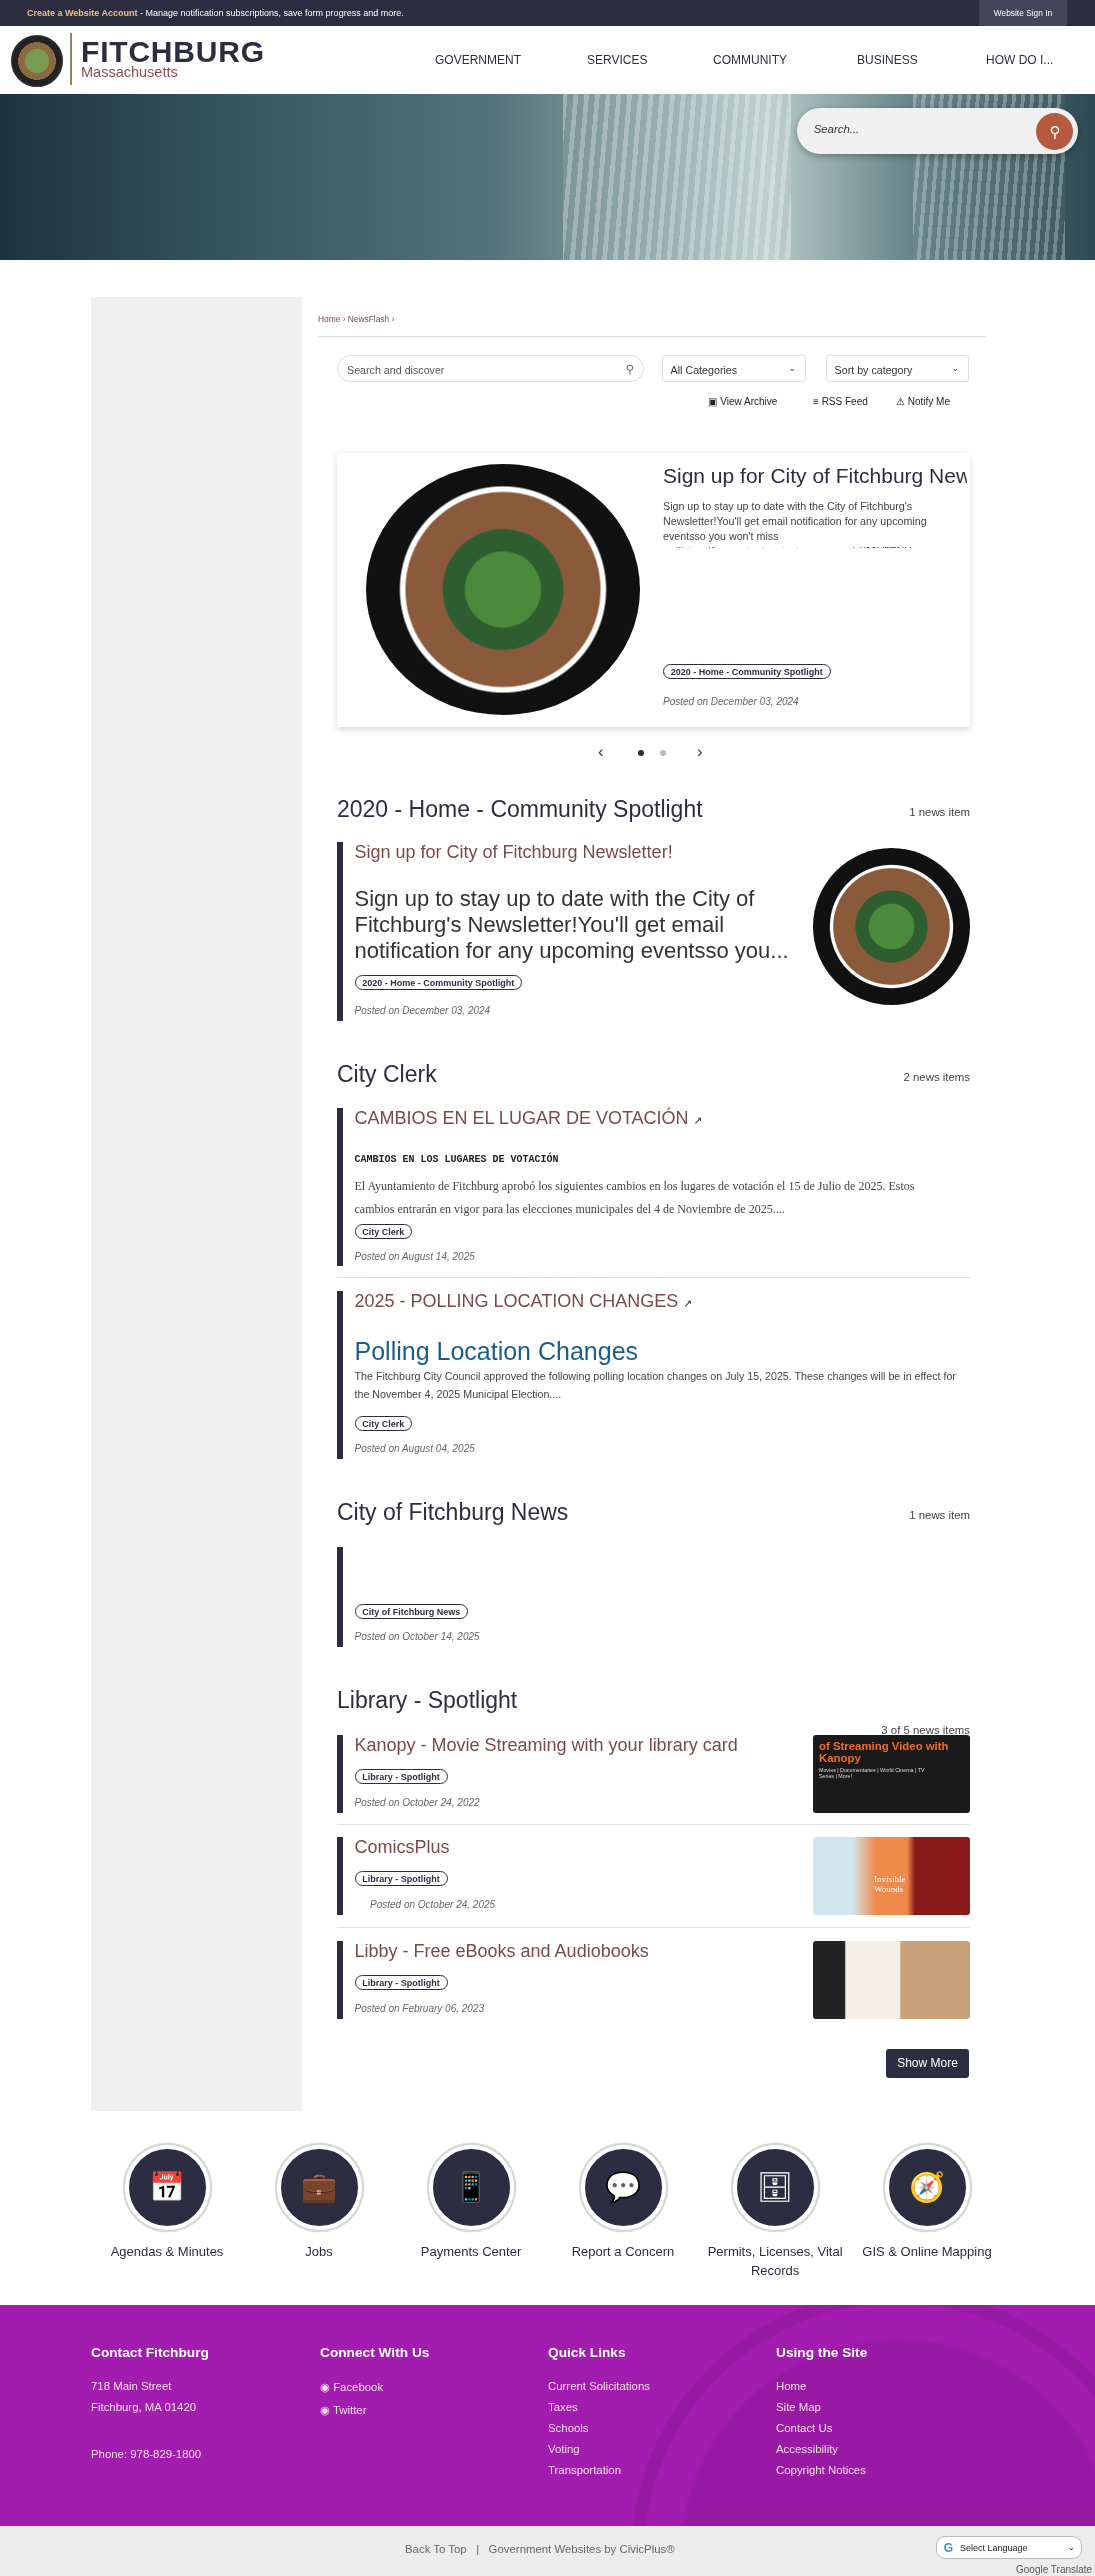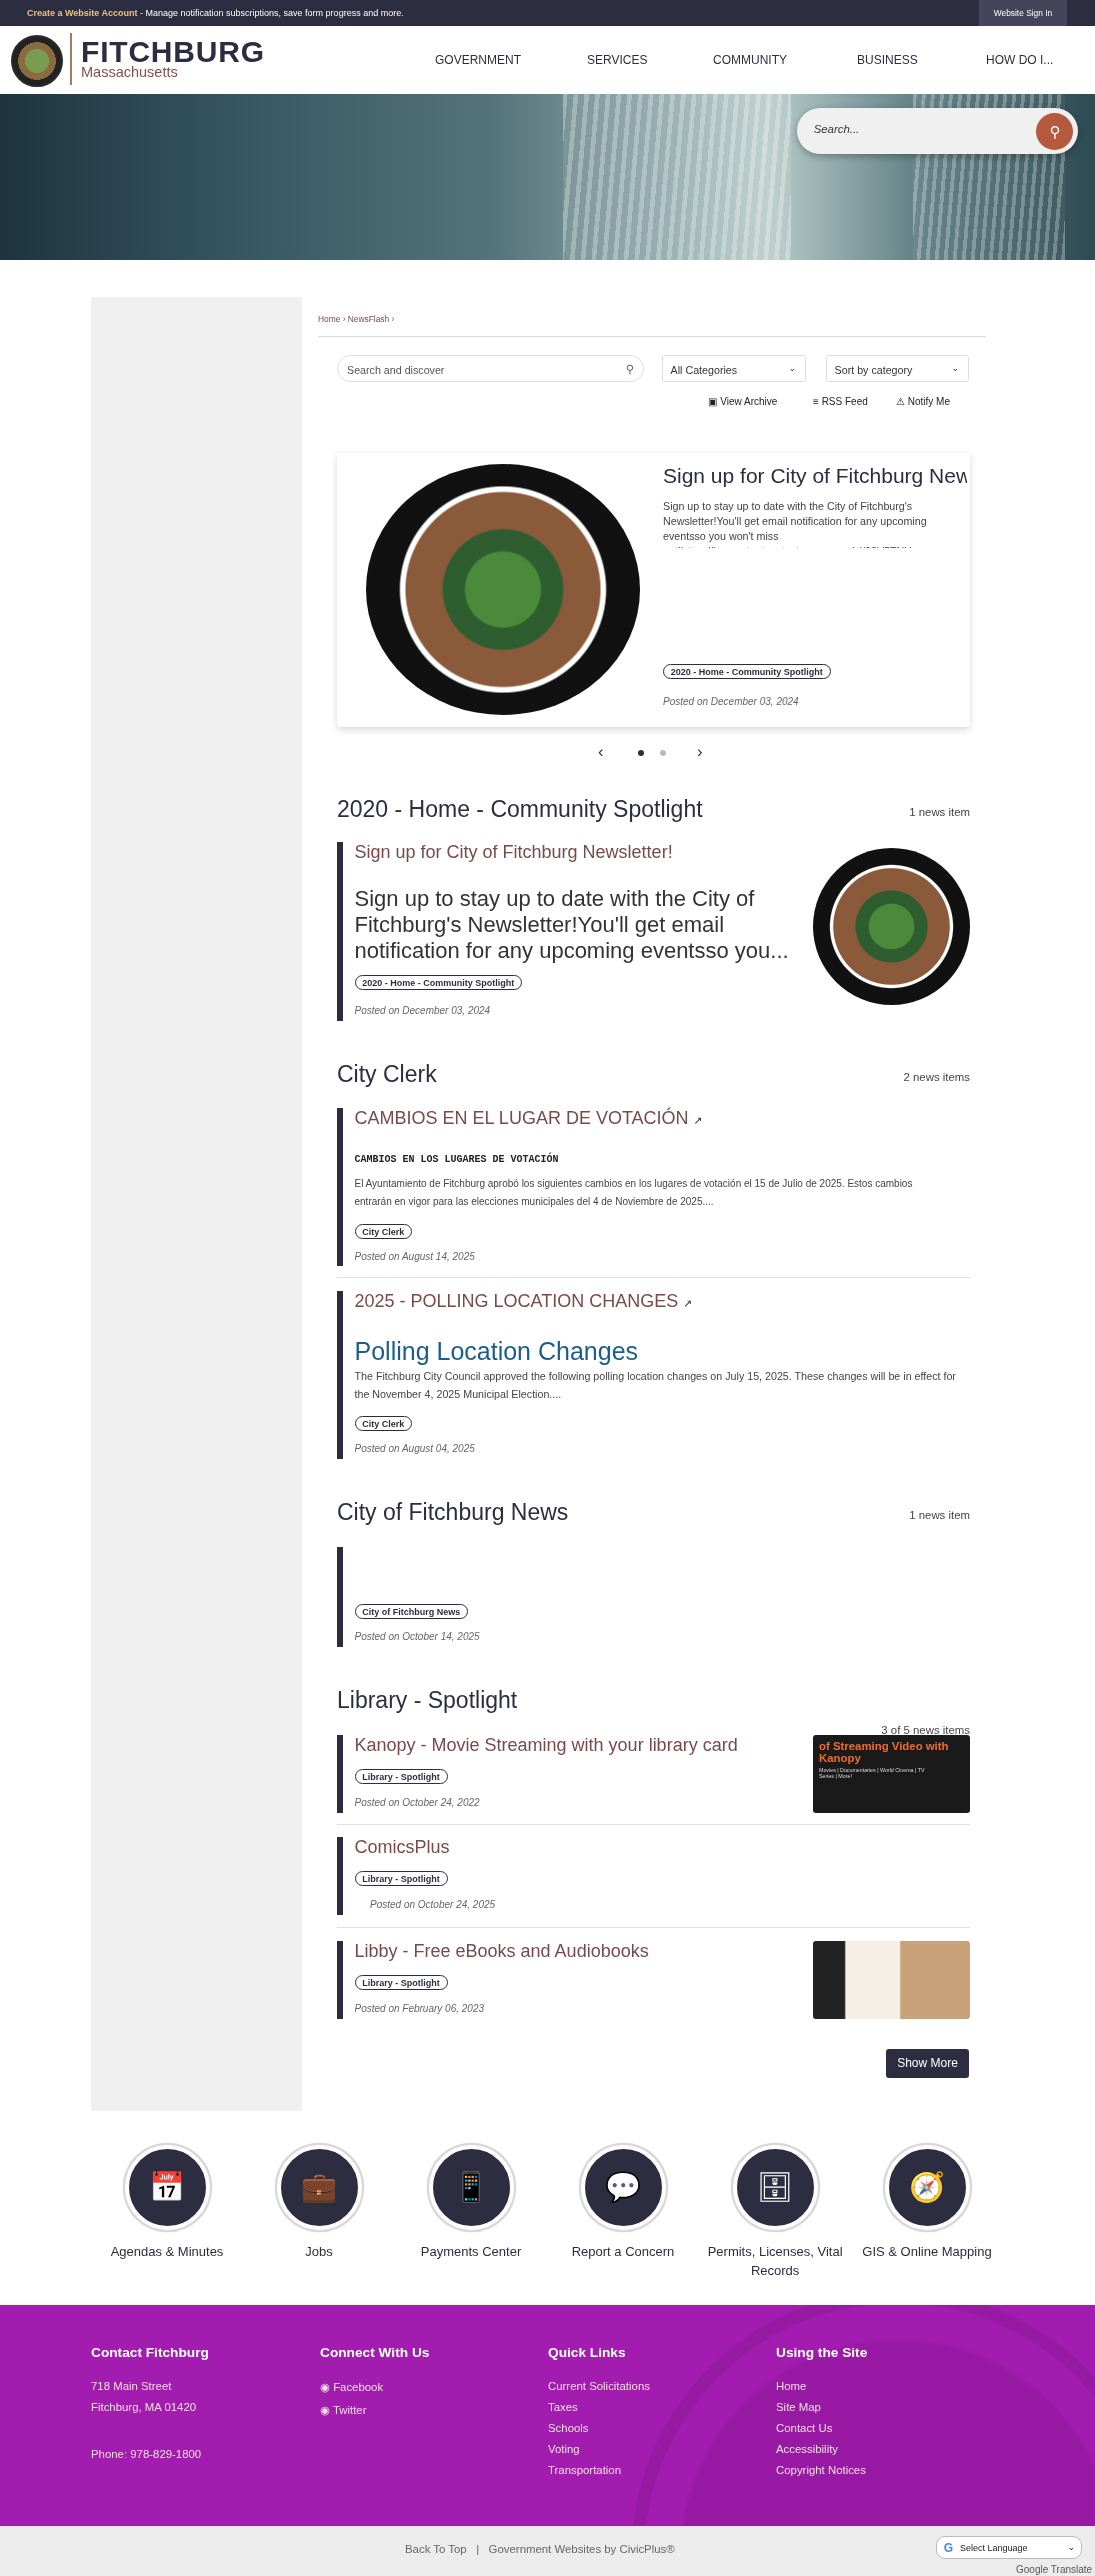--- a/index.html
+++ b/index.html
@@ -141,21 +141,21 @@
   <div class="posted" style="position:absolute;left:17.5px;top:163px">Posted on December 03, 2024</div>
   <div class="seal" style="left:476px;top:6px;width:157px;height:157px"></div>
 </div>
 
 <div class="sec-title" style="top:1061px">City Clerk</div>
 <div class="sec-count" style="top:1071px">2 news items</div>
 <div class="item" style="top:1108px;height:158px">
   <div class="bar" style="height:158px"></div>
   <div class="it" style="top:0"><span>CAMBIOS EN EL LUGAR DE VOTACIÓN</span> <span class="ext">↗</span></div>
   <div style="position:absolute;left:17.5px;top:46px;font-family:Liberation Mono, monospace;font-weight:bold;font-size:10px;color:#222">CAMBIOS EN LOS LUGARES DE VOTACIÓN</div>
-  <div style="position:absolute;left:17.5px;top:67px;width:593px;font-family:Liberation Sans, sans-serif;font-size:10px;line-height:18px;color:#444">El Ayuntamiento de Fitchburg aprobó los siguientes cambios en los lugares de votación el 15 de Julio de 2025. Estos cambios entrarán en vigor para las elecciones municipales del 4 de Noviembre de 2025....</div>
+  <div style="position:absolute;left:17.5px;top:67px;width:593px;font-family:Liberation Serif, serif;font-size:12px;line-height:23px;color:#444">El Ayuntamiento de Fitchburg aprobó los siguientes cambios en los lugares de votación el 15 de Julio de 2025. Estos cambios entrarán en vigor para las elecciones municipales del 4 de Noviembre de 2025....</div>
   <span class="tag" style="position:absolute;left:17.5px;top:116px">City Clerk</span>
   <div class="posted" style="position:absolute;left:17.5px;top:143px">Posted on August 14, 2025</div>
 </div>
 <div class="sep" style="top:1277px"></div>
 <div class="item" style="top:1291px;height:168px">
   <div class="bar" style="height:168px"></div>
   <div class="it" style="top:0"><span>2025 - POLLING LOCATION CHANGES</span> <span class="ext">↗</span></div>
   <div style="position:absolute;left:17.5px;top:46px;font-size:25px;color:#1a5f8a">Polling Location Changes</div>
   <div style="position:absolute;left:17.5px;top:76px;width:609px;font-size:10.7px;line-height:18px;color:#444">The Fitchburg City Council approved the following polling location changes on July 15, 2025. These changes will be in effect for the November 4, 2025 Municipal Election....</div>
   <span class="tag" style="position:absolute;left:17.5px;top:125px">City Clerk</span>
@@ -181,20 +181,23 @@
     <div style="color:#f26b2b;font-weight:bold;font-size:11.4px;line-height:12px">of Streaming Video with Kanopy</div>
     <div style="color:#ddd;font-size:5.3px;margin-top:3px;width:114px">Movies | Documentaries | World Cinema | TV Series | More!</div>
   </div>
 </div>
 <div class="sep" style="top:1824px"></div>
 <div class="item" style="top:1837px;height:78px">
   <div class="bar" style="height:78px"></div>
   <div class="it" style="top:0">ComicsPlus</div>
   <span class="tag" style="position:absolute;left:17.5px;top:34px">Library - Spotlight</span>
   <div class="posted" style="position:absolute;left:33px;top:62px">Posted on October 24, 2025</div>
+  <div class="thumb" style="top:0;background:linear-gradient(90deg,#cfe6ef 0 25%,#f08a4b 40% 60%,#8a1a1a 65% 100%)">
+    <div style="position:absolute;left:61px;top:37px;color:#fff;font-family:'Liberation Serif',serif;font-size:9px;width:38px">Invisible Wounds</div>
+  </div>
 </div>
 <div class="sep" style="top:1927px"></div>
 <div class="item" style="top:1941px;height:78px">
   <div class="bar" style="height:78px"></div>
   <div class="it" style="top:0">Libby - Free eBooks and Audiobooks</div>
   <span class="tag" style="position:absolute;left:17.5px;top:34px">Library - Spotlight</span>
   <div class="posted" style="position:absolute;left:17.5px;top:62px">Posted on February 06, 2023</div>
   <div class="thumb" style="top:0;background:linear-gradient(90deg,#222 0 20%,#f5efe6 21% 55%,#c9a27a 56% 100%)"></div>
 </div>
 <div class="showmore">Show More</div>

